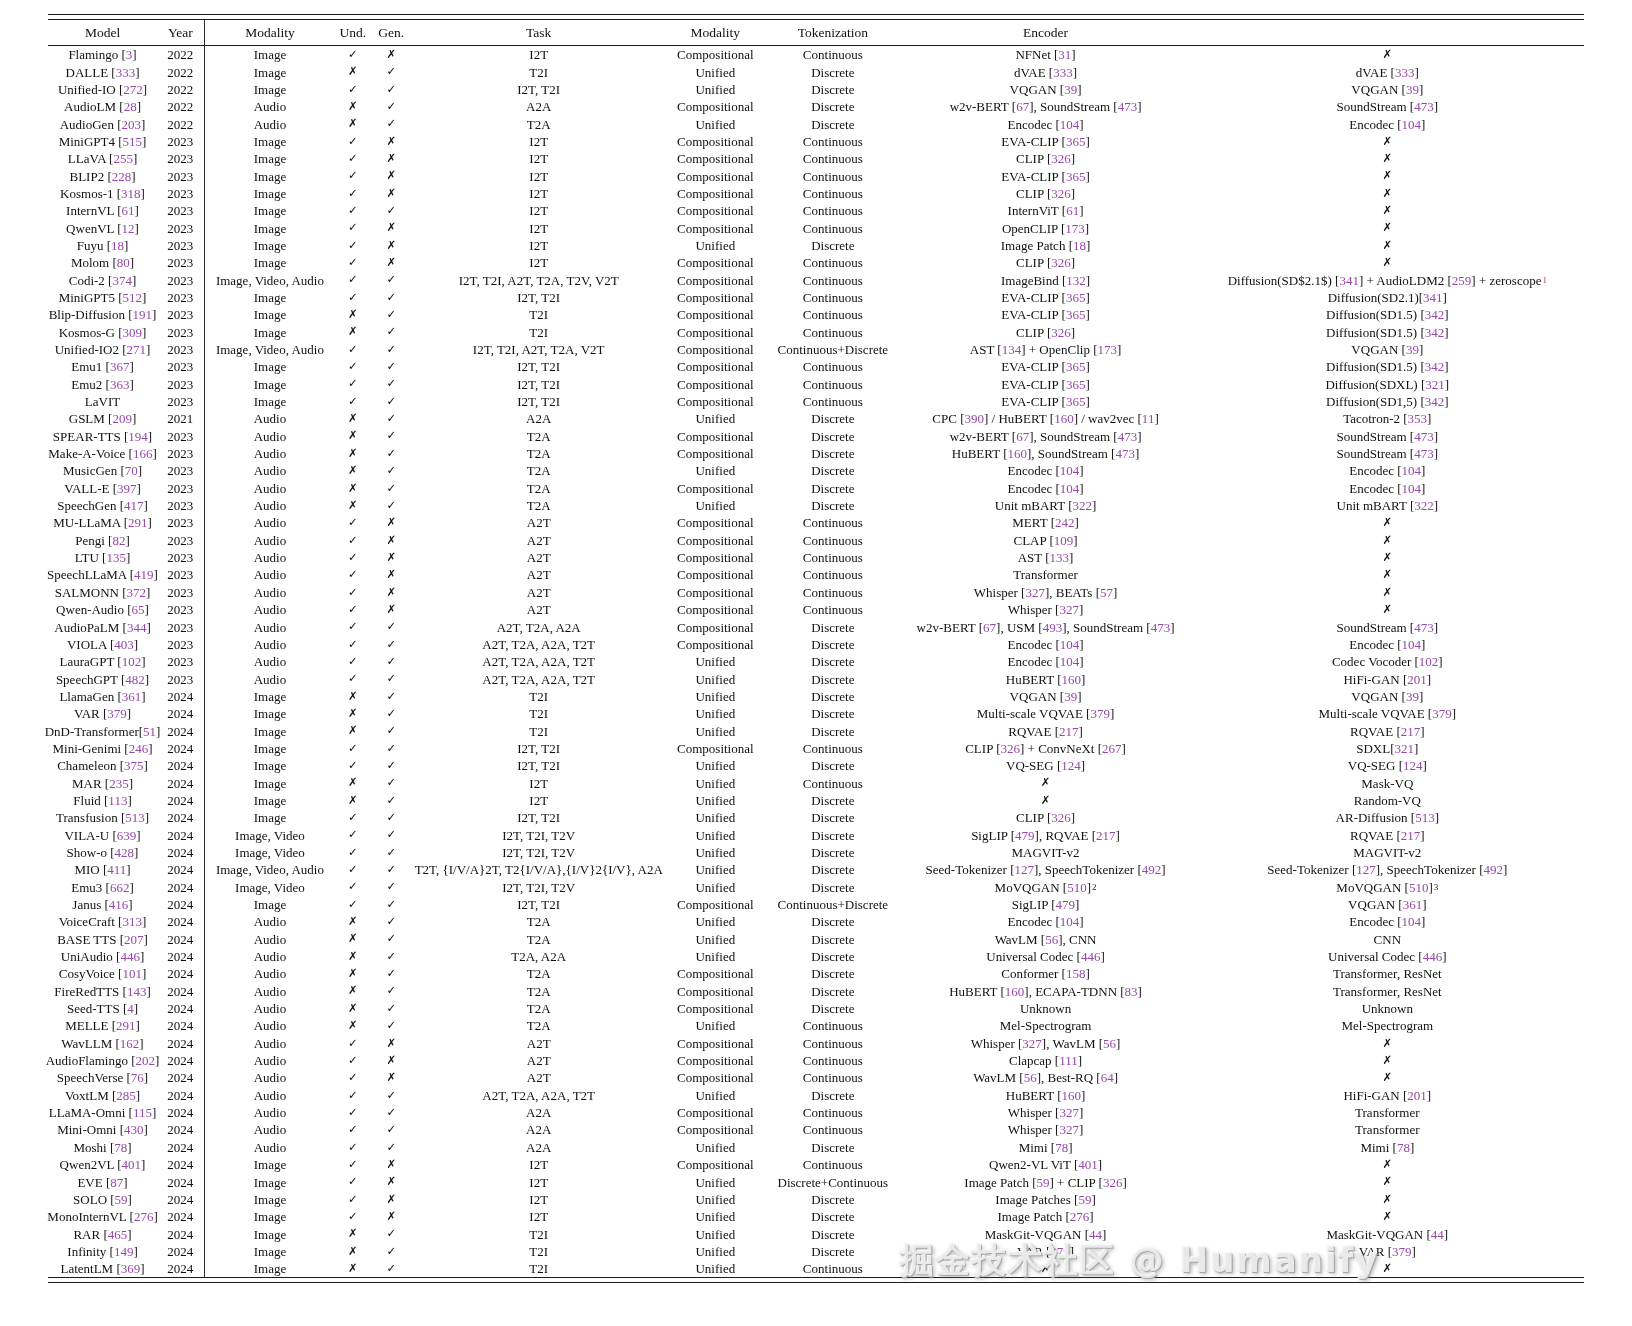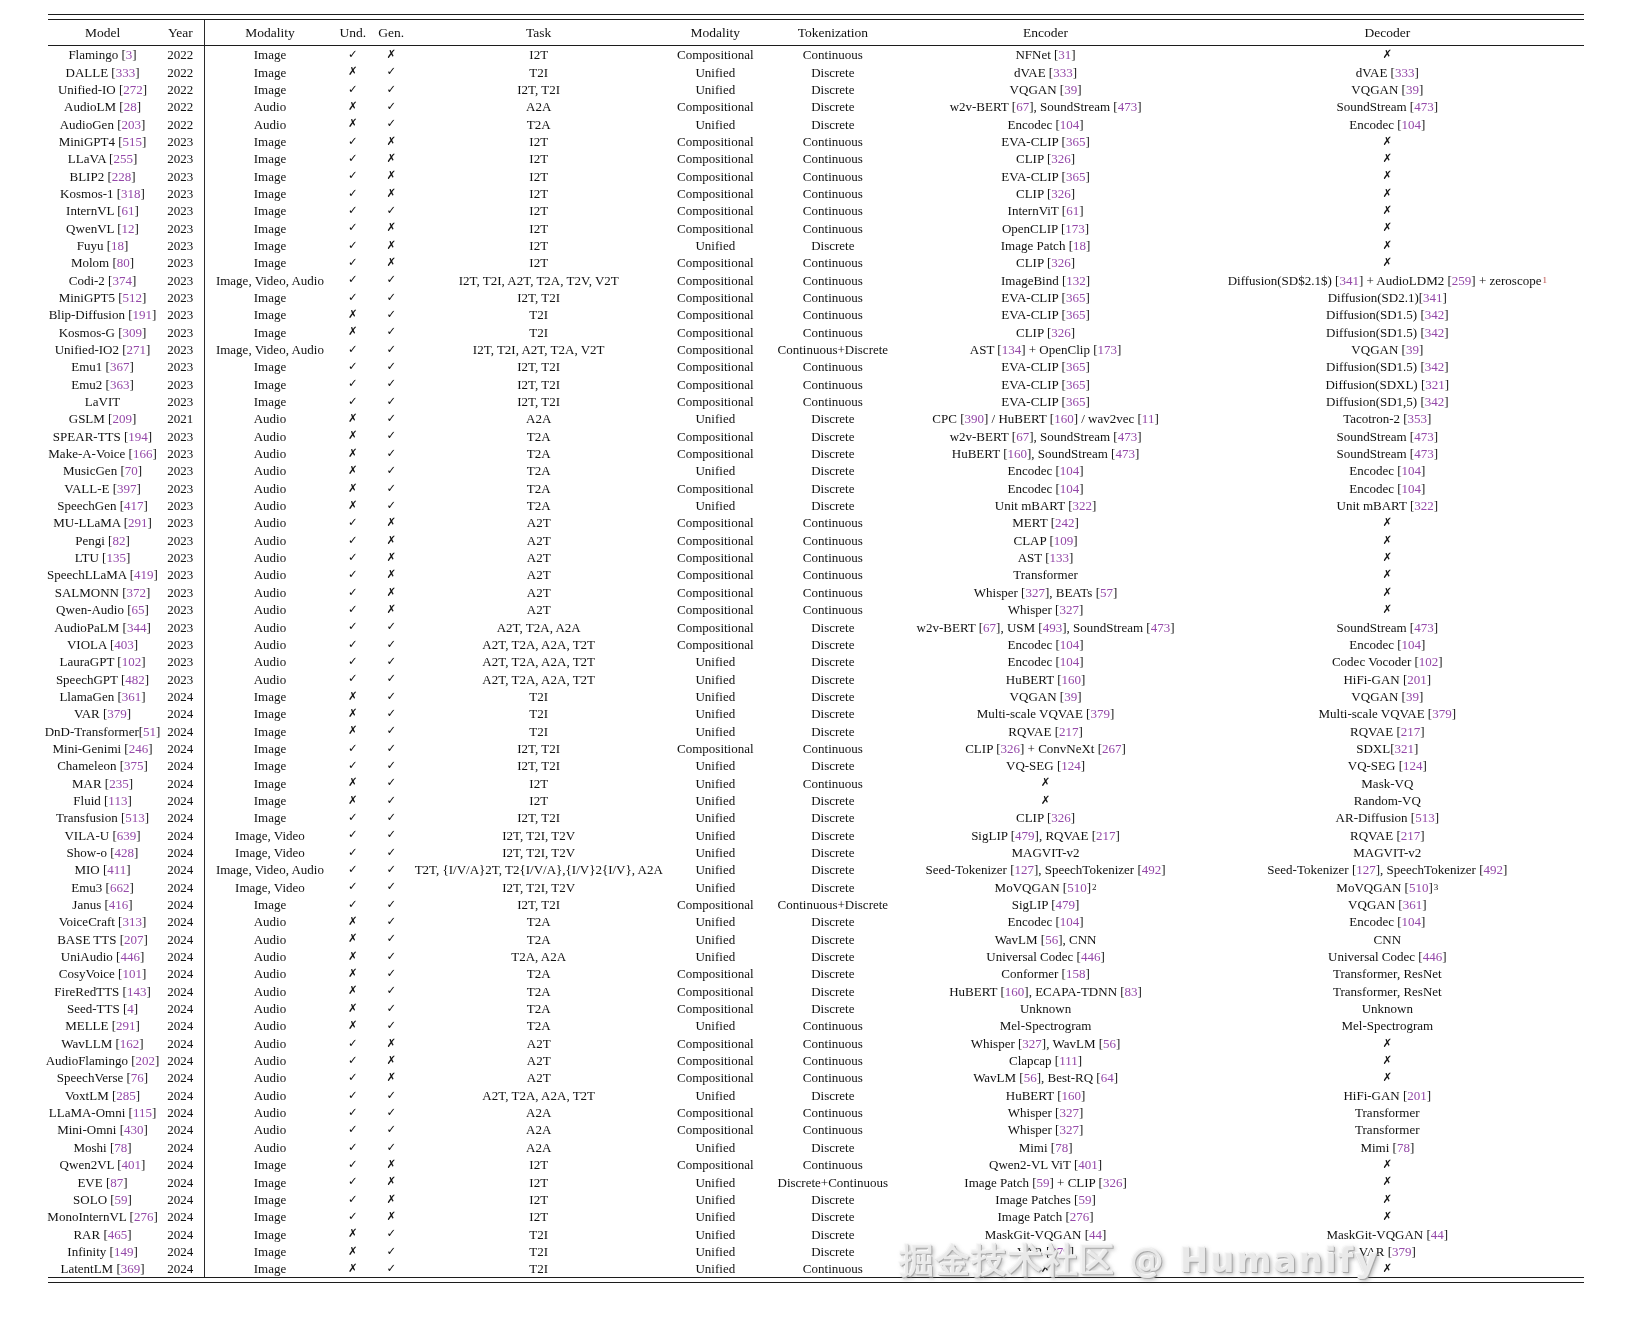--- a/index.html
+++ b/index.html
@@ -39,21 +39,20 @@
     <div class="header-row">
       <div class="cell c0">Model</div>
       <div class="cell c1">Year</div>
       <div class="cell c2">Modality</div>
       <div class="cell c3">Und.</div>
       <div class="cell c4">Gen.</div>
       <div class="cell c5">Task</div>
       <div class="cell c6">Modality</div>
       <div class="cell c7">Tokenization</div>
       <div class="cell c8">Encoder</div>
-      <div class="cell c9">Decoder</div>
     </div>
     <div class="rule-mid"></div>
     <div id="table-body">
         <div class="row">
           <div class="cell c0">Flamingo [<span class="ref">3</span>]</div>
           <div class="cell c1">2022</div>
           <div class="cell c2">Image</div>
           <div class="cell c3">
             <span class="check">✓</span>
           </div>

